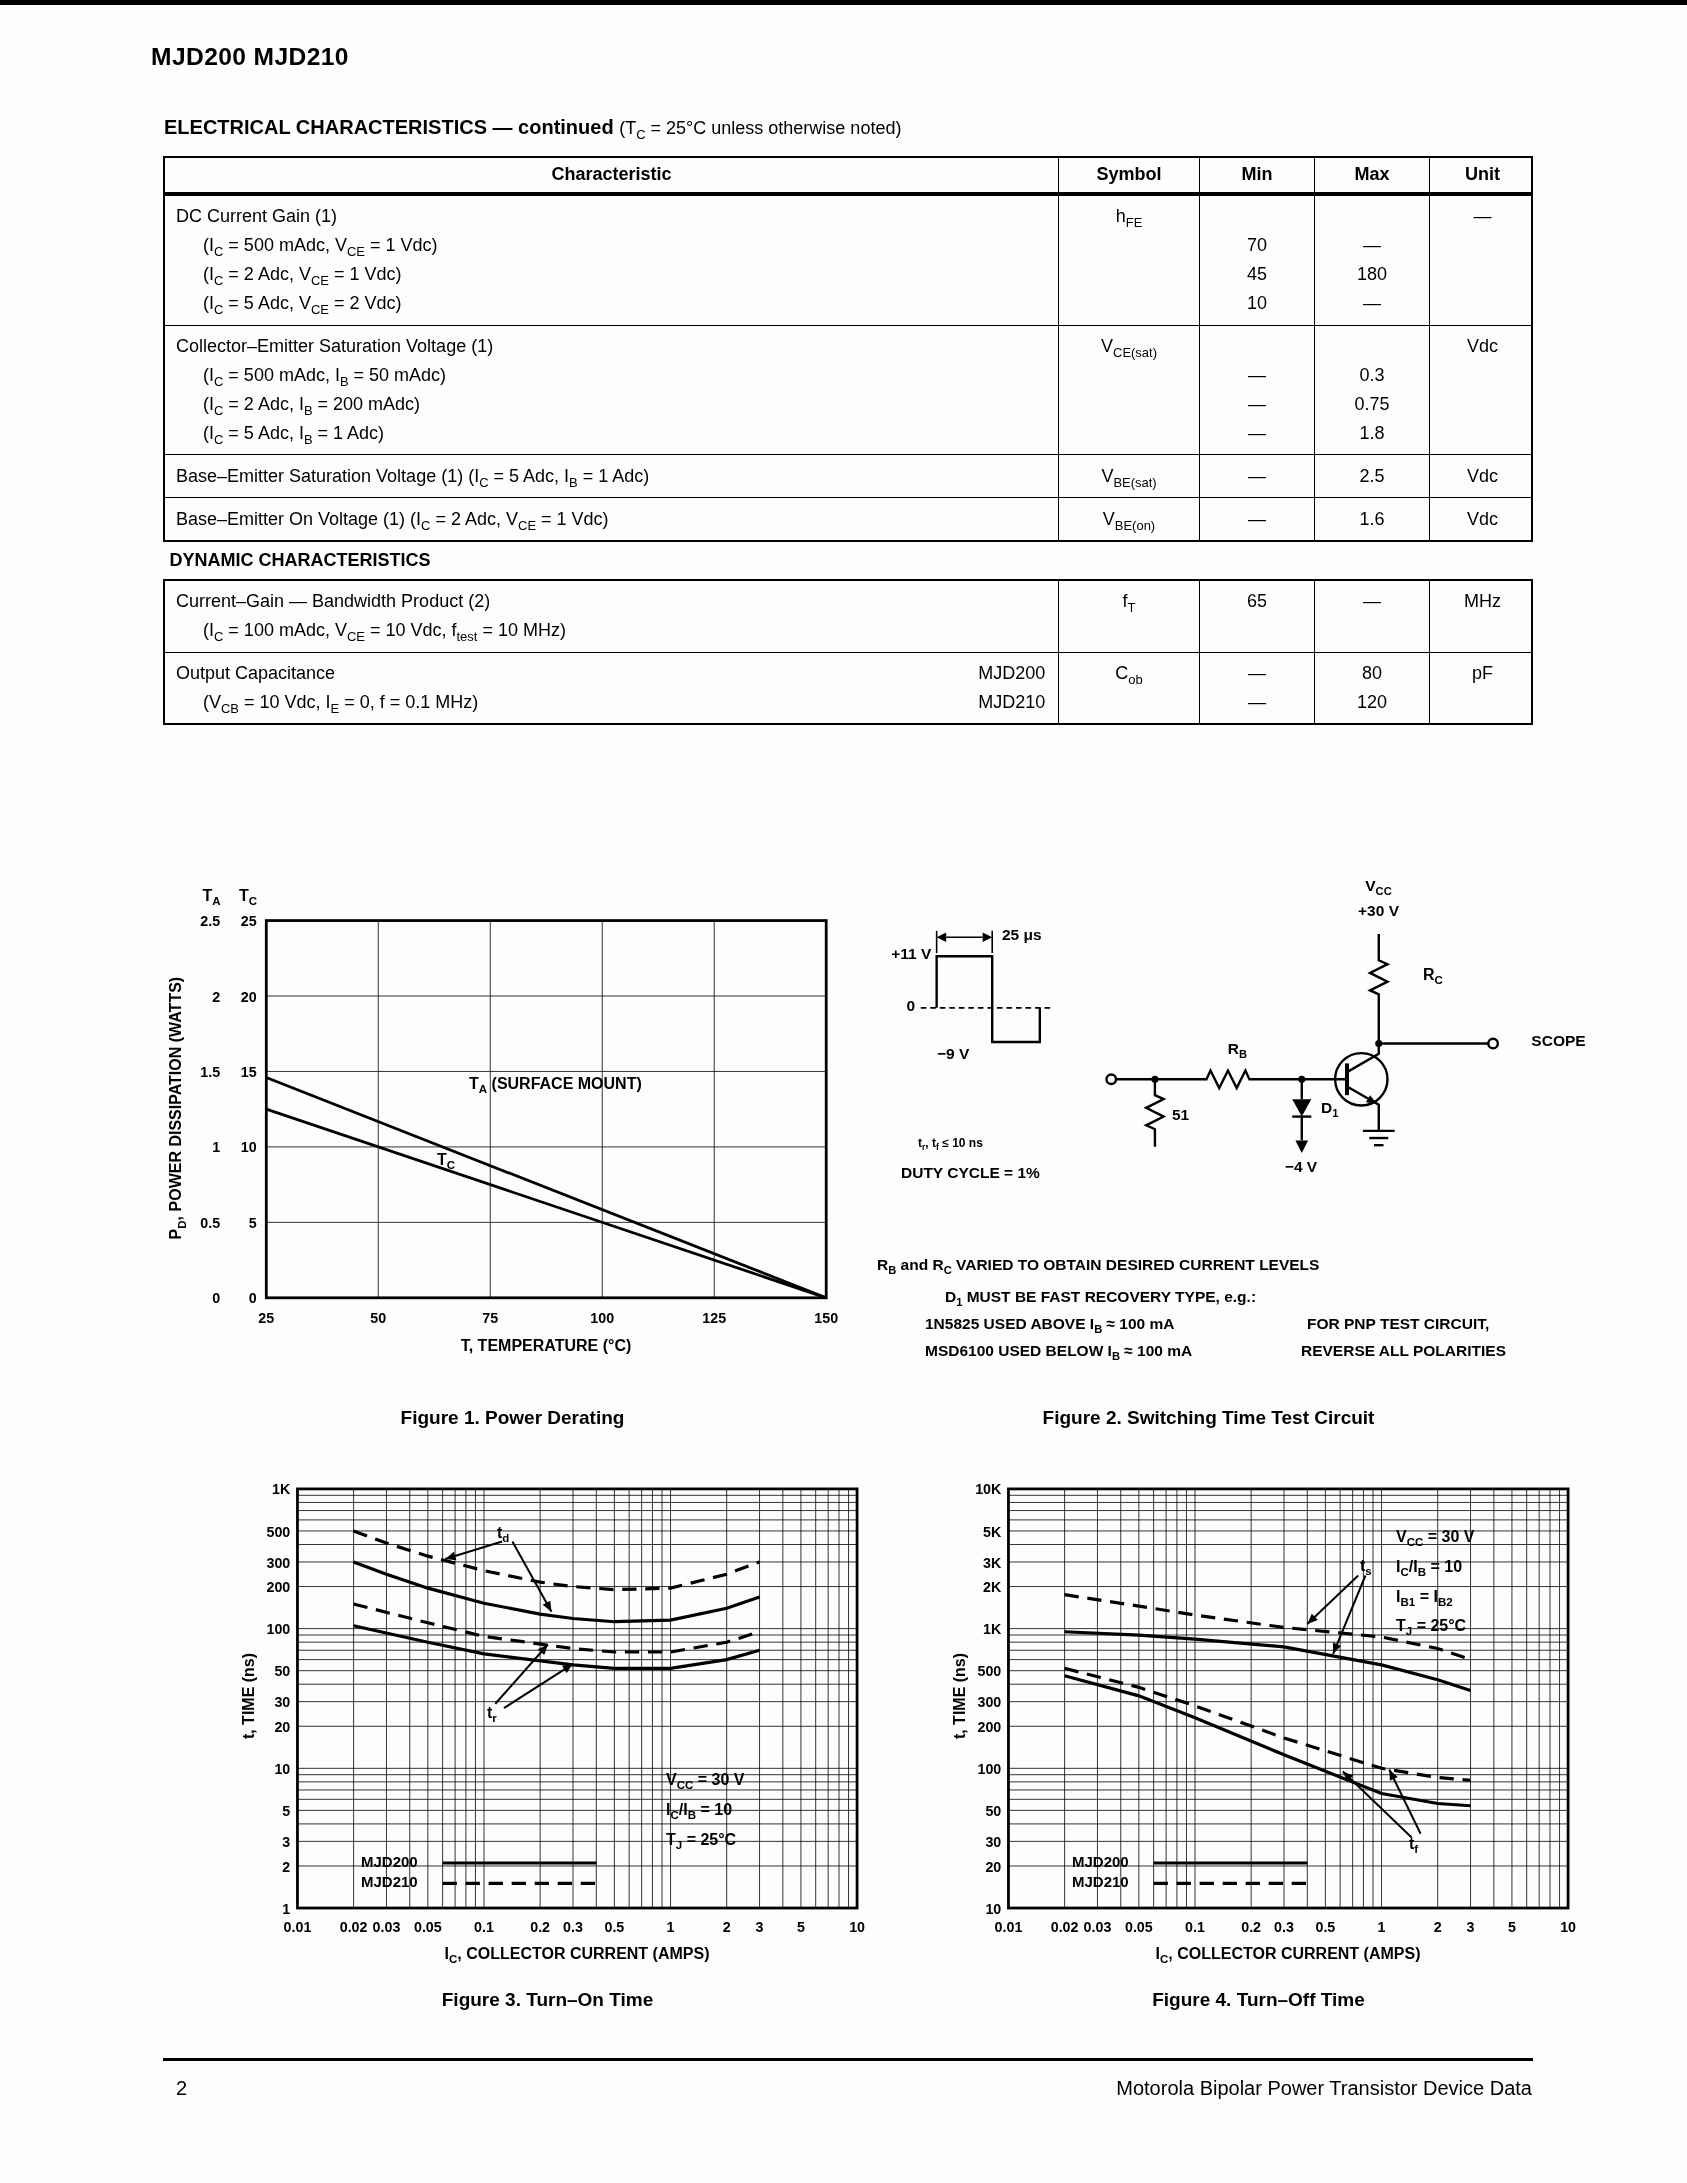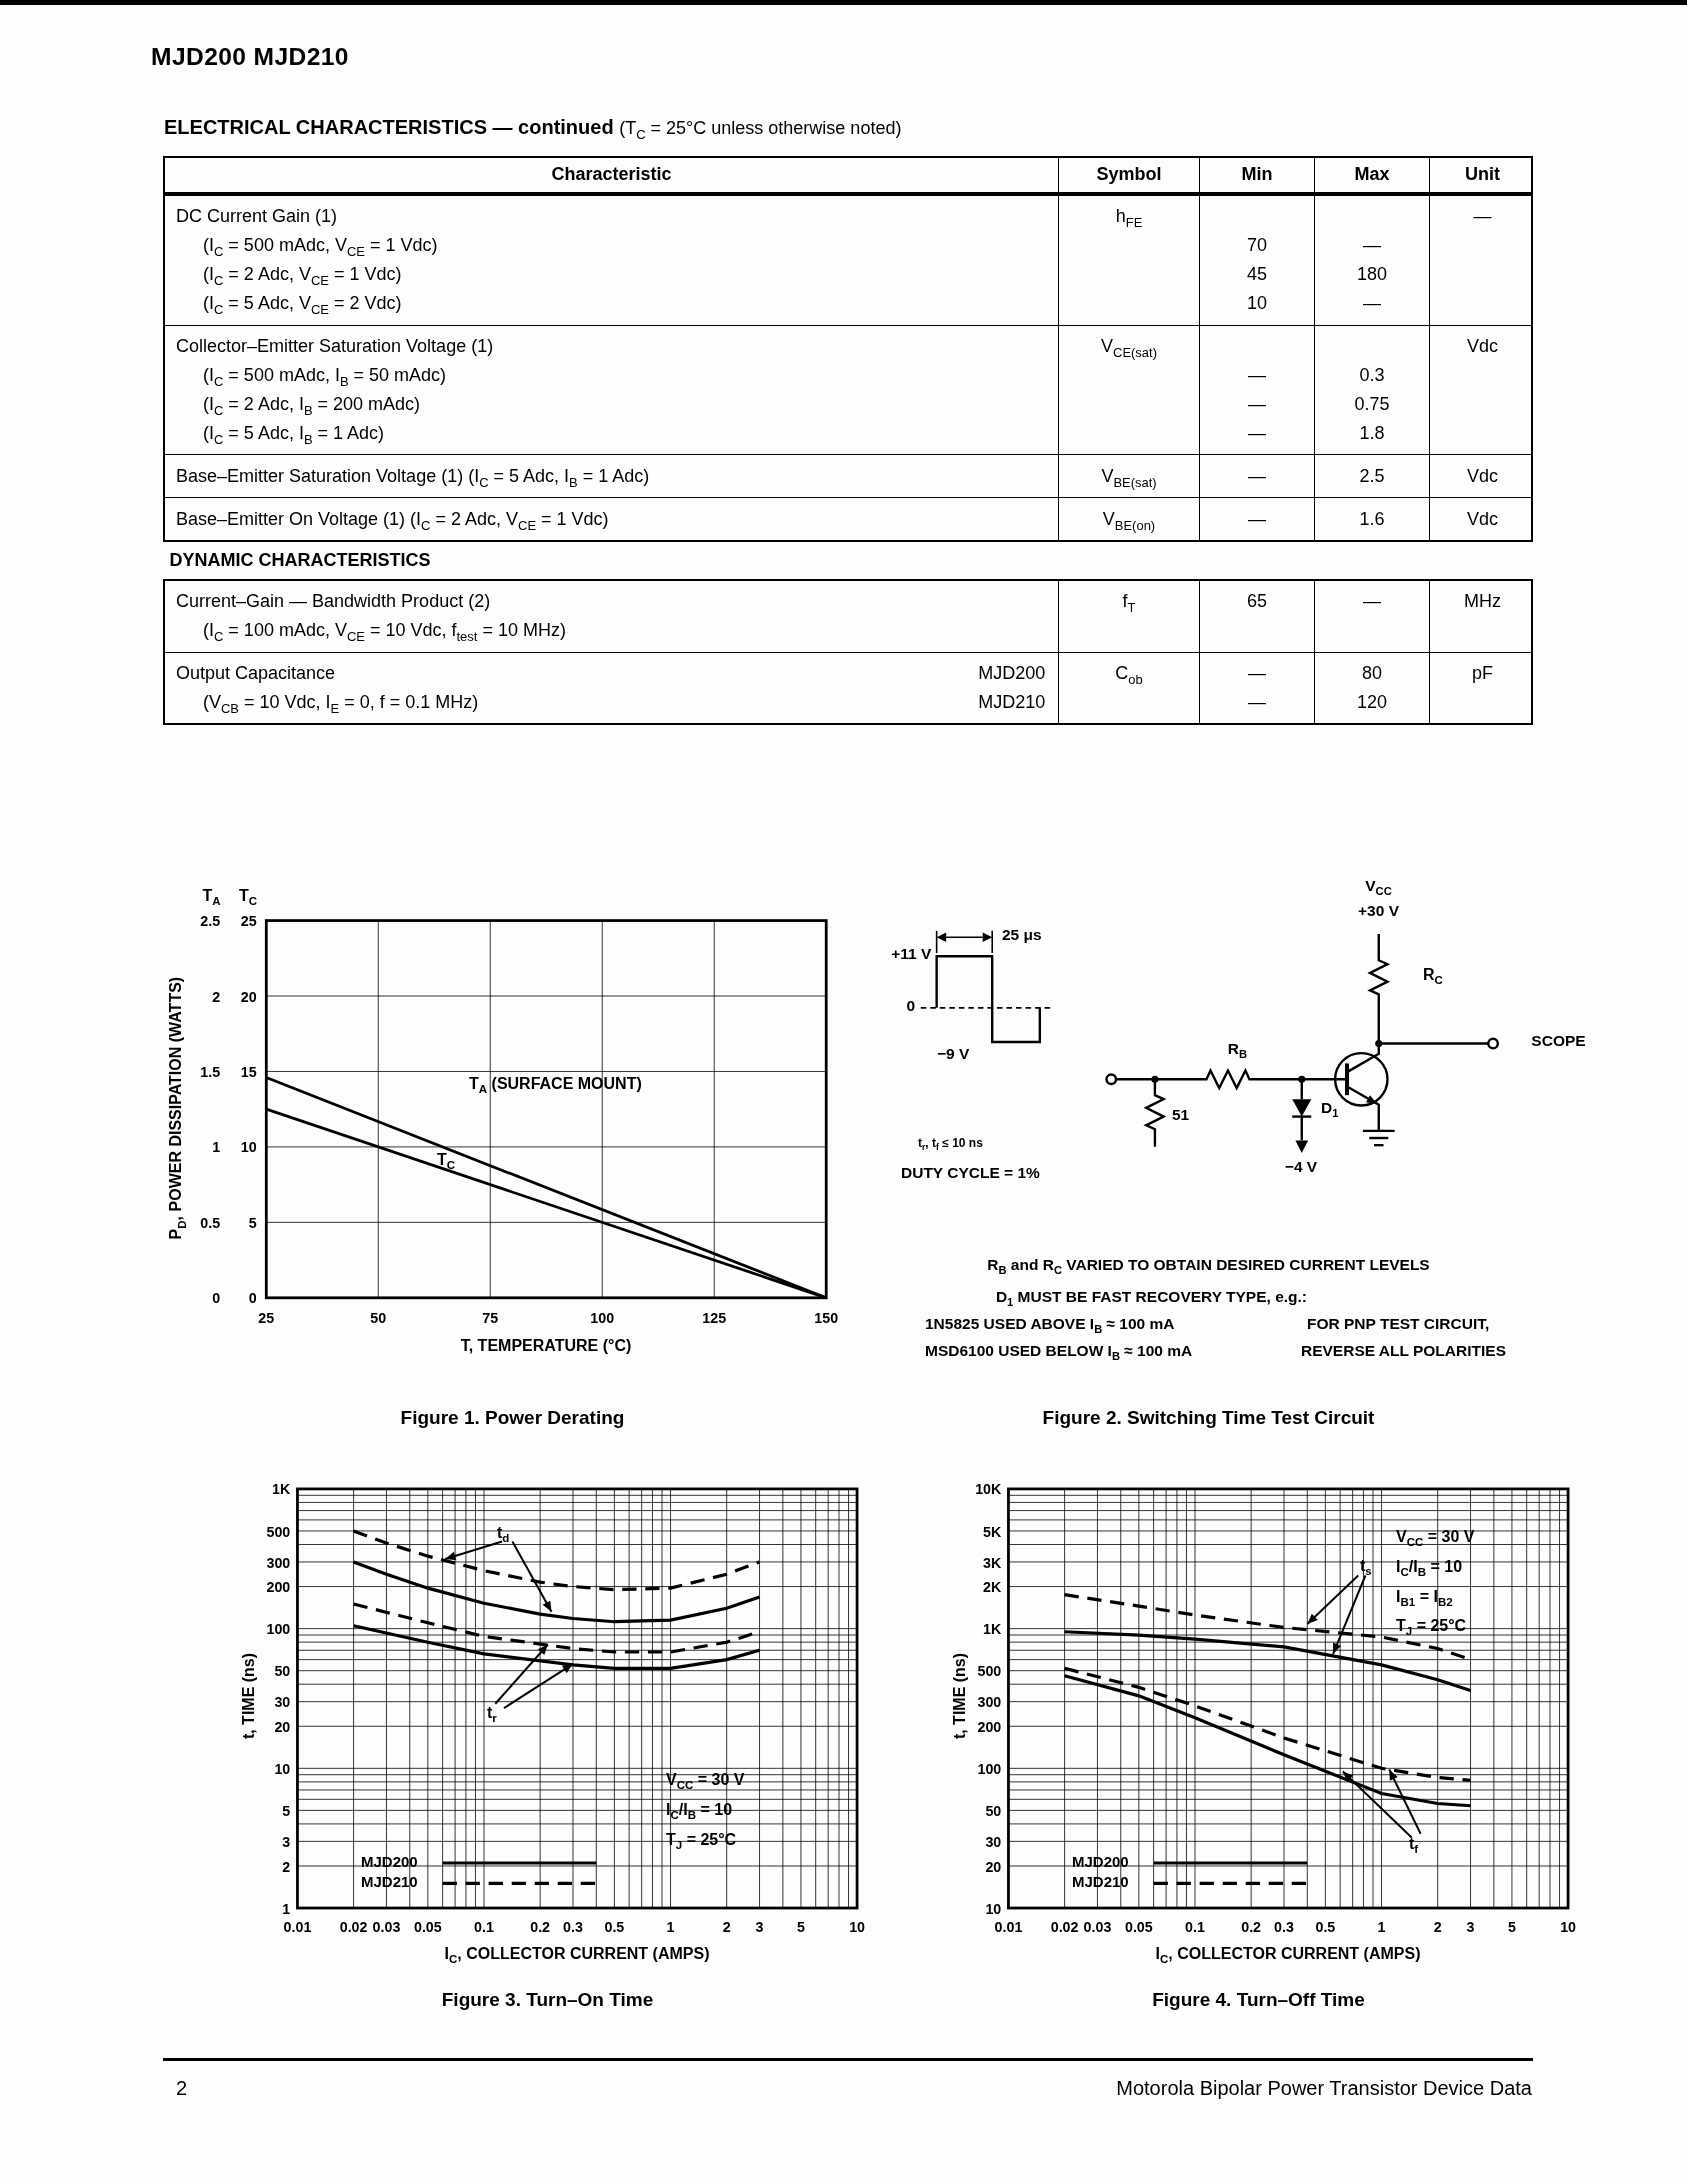--- a/index.html
+++ b/index.html
@@ -303,22 +303,22 @@
       <div class="abs chlab" style="left:341px;top:179px;width:71px;text-align:center;font-size:15.5px;">R<sub>B</sub></div>
       <div class="abs chlab" style="left:460px;top:238px;width:48px;text-align:left;font-size:15.5px;">D<sub>1</sub></div>
       <div class="abs chlab" style="left:311px;top:245px;width:48px;text-align:left;font-size:15.5px;">51</div>
       <div class="abs chlab" style="left:406px;top:297px;width:68px;text-align:center;font-size:15.5px;">−4 V</div>
       <div class="abs chlab" style="left:6.4px;top:84px;width:64px;text-align:right;font-size:15.5px;">+11 V</div>
       <div class="abs chlab" style="left:22px;top:136px;width:32px;text-align:right;font-size:15.5px;">0</div>
       <div class="abs chlab" style="left:76px;top:184px;width:71px;text-align:left;font-size:15.5px;">−9 V</div>
       <div class="abs chlab" style="left:141px;top:65px;width:87px;text-align:left;font-size:15.5px;">25 μs</div>
       <div class="abs chlab" style="left:57px;top:275px;width:222px;text-align:left;font-size:12px;">t<sub>r</sub>, t<sub>f</sub> ≤ 10 ns</div>
       <div class="abs chlab" style="left:40px;top:303px;width:222px;text-align:left;font-size:15.5px;">DUTY CYCLE = 1%</div>
-      <div class="abs chlab" style="left:16px;top:395px;width:663px;text-align:center;font-size:15.5px;">R<sub>B</sub> and R<sub>C</sub> VARIED TO OBTAIN DESIRED CURRENT LEVELS</div>
-      <div class="abs chlab" style="left:33px;top:427px;width:413px;text-align:right;font-size:15.5px;">D<sub>1</sub> MUST BE FAST RECOVERY TYPE, e.g.:</div>
+      <div class="abs chlab" style="left:16px;top:395px;width:663px;font-size:15.5px;">R<sub>B</sub> and R<sub>C</sub> VARIED TO OBTAIN DESIRED CURRENT LEVELS</div>
+      <div class="abs chlab" style="left:33px;top:427px;width:413px;text-align:center;font-size:15.5px;">D<sub>1</sub> MUST BE FAST RECOVERY TYPE, e.g.:</div>
       <div class="abs chlab" style="left:64px;top:454px;width:413px;text-align:left;font-size:15.5px;">1N5825 USED ABOVE I<sub>B</sub> ≈ 100 mA</div>
       <div class="abs chlab" style="left:64px;top:481px;width:413px;text-align:left;font-size:15.5px;">MSD6100 USED BELOW I<sub>B</sub> ≈ 100 mA</div>
       <div class="abs chlab" style="left:446px;top:454px;width:238px;text-align:left;font-size:15.5px;">FOR PNP TEST CIRCUIT,</div>
       <div class="abs chlab" style="left:440px;top:481px;width:238px;text-align:left;font-size:15.5px;">REVERSE ALL POLARITIES</div>
     </div>
 
   <div class="abs fig" id="fig3">
       <svg width="643" height="512" viewBox="0 0 810 645">
         <g transform="translate(90,15)">
           <g stroke="#000" stroke-width="1">

